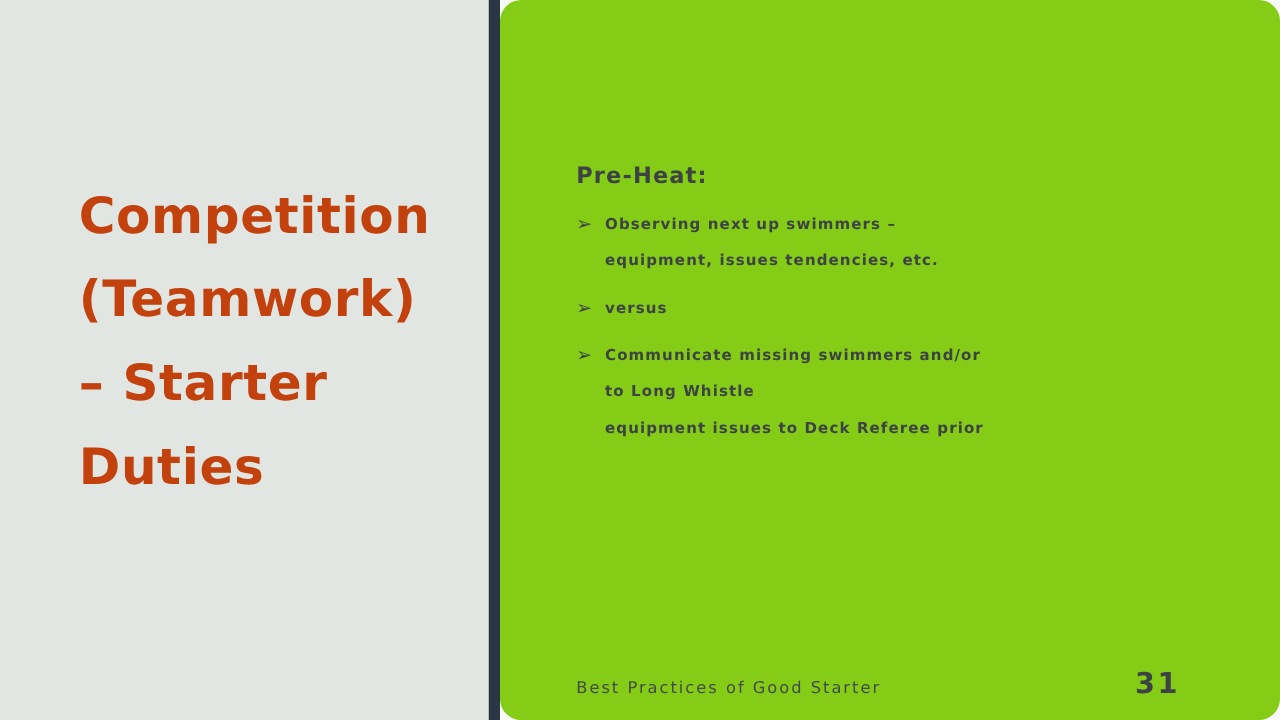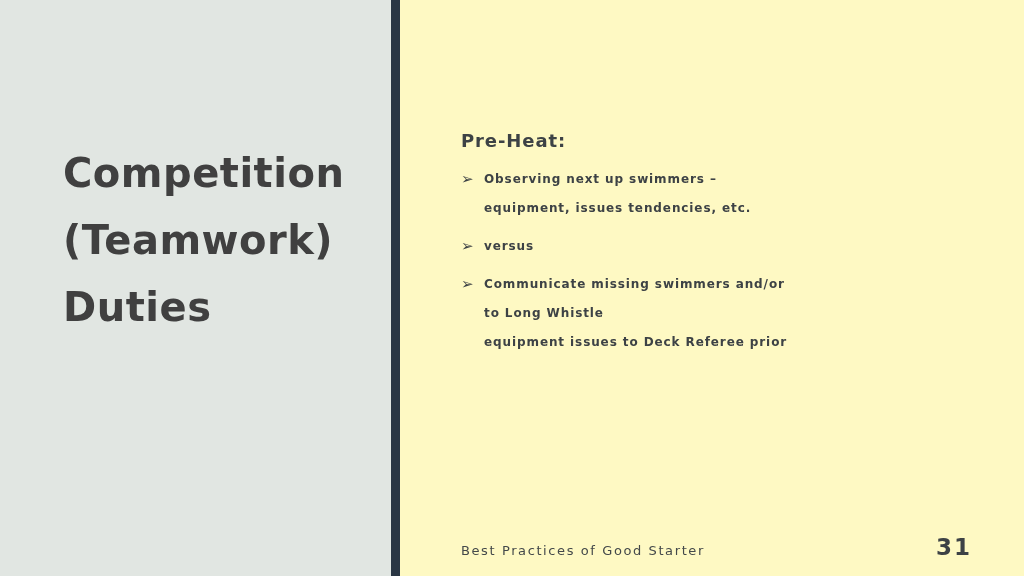--- a/index.html
+++ b/index.html
@@ -22,35 +22,36 @@
     background: #e1e6e2;
     box-sizing: border-box;
     padding: 140px 0 0 63px;
     flex: 0 0 auto;
   }
   .slide-title {
     font-size: 40px;
     font-weight: bold;
     line-height: 67px;
     letter-spacing: 0.5px;
-    color: #404040;
+    color: #c2410c;
   }
   .divider {
     width: 9px;
     height: 100%;
     background: #2a3644;
     flex: 0 0 auto;
   }
   .right-panel {
     position: relative;
     flex: 1 1 auto;
     height: 100%;
-    background: #fef9c3;
+    background: #84cc16;
     box-sizing: border-box;
     padding: 126px 64px 0 61px;
+    border-radius: 17px;
   }
   .section-heading {
     font-size: 18px;
     font-weight: bold;
     line-height: 29px;
     letter-spacing: 0.9px;
     color: #3d4245;
     margin-bottom: 10px;
   }
   .bullet {
@@ -68,21 +69,21 @@
   }
   .bullet-text {
     font-size: 12px;
     font-weight: bold;
     line-height: 29px;
     letter-spacing: 0.9px;
   }
   .footer {
     position: absolute;
     left: 61px;
-    right: 52px;
+    right: 80px;
     bottom: 16px;
     display: flex;
     justify-content: space-between;
     align-items: baseline;
   }
   .footer-title {
     font-size: 13px;
     letter-spacing: 1.6px;
     color: #44494a;
   }
@@ -95,20 +96,21 @@
 </style>
 </head>
 <body>
 
 <div class="slide">
 
   <div class="left-panel">
     <div class="slide-title">
       <div>Competition</div>
       <div>(Teamwork)</div>
+      <div>– Starter</div>
       <div>Duties</div>
     </div>
   </div>
 
   <div class="divider"></div>
 
   <div class="right-panel">
 
     <div class="section-heading">Pre-Heat:</div>
 

